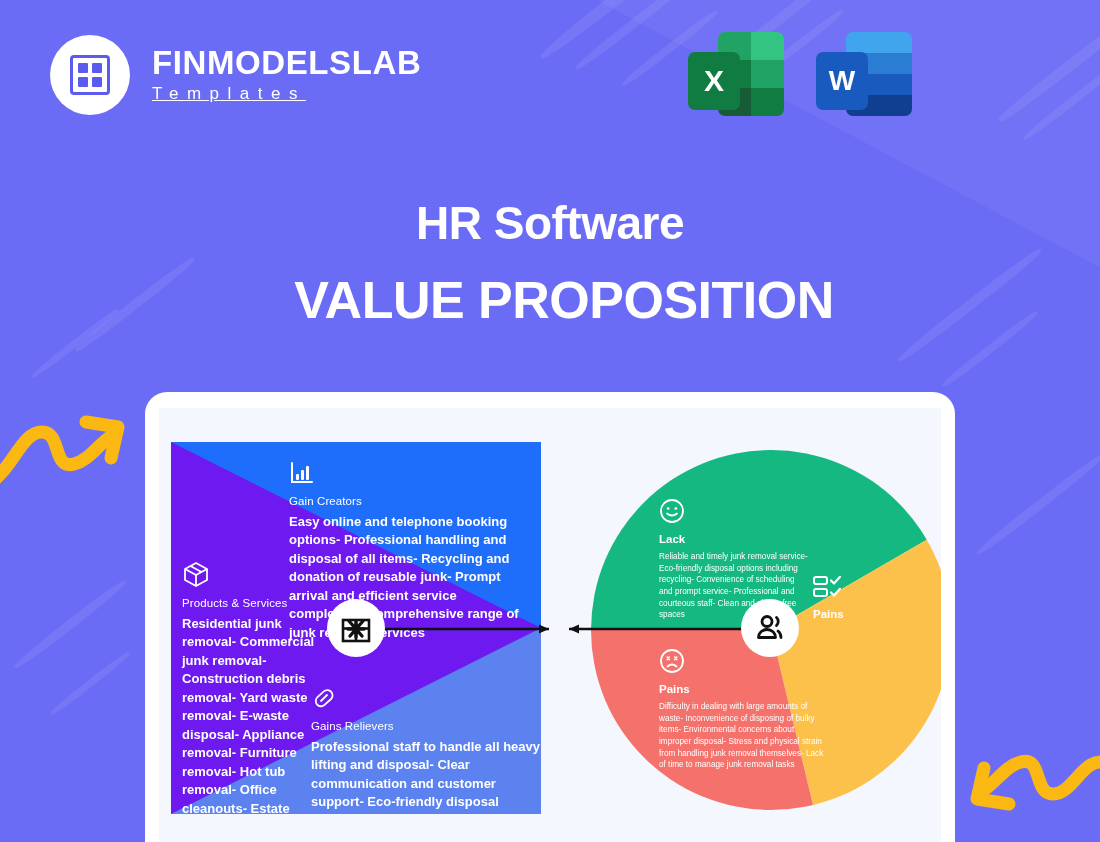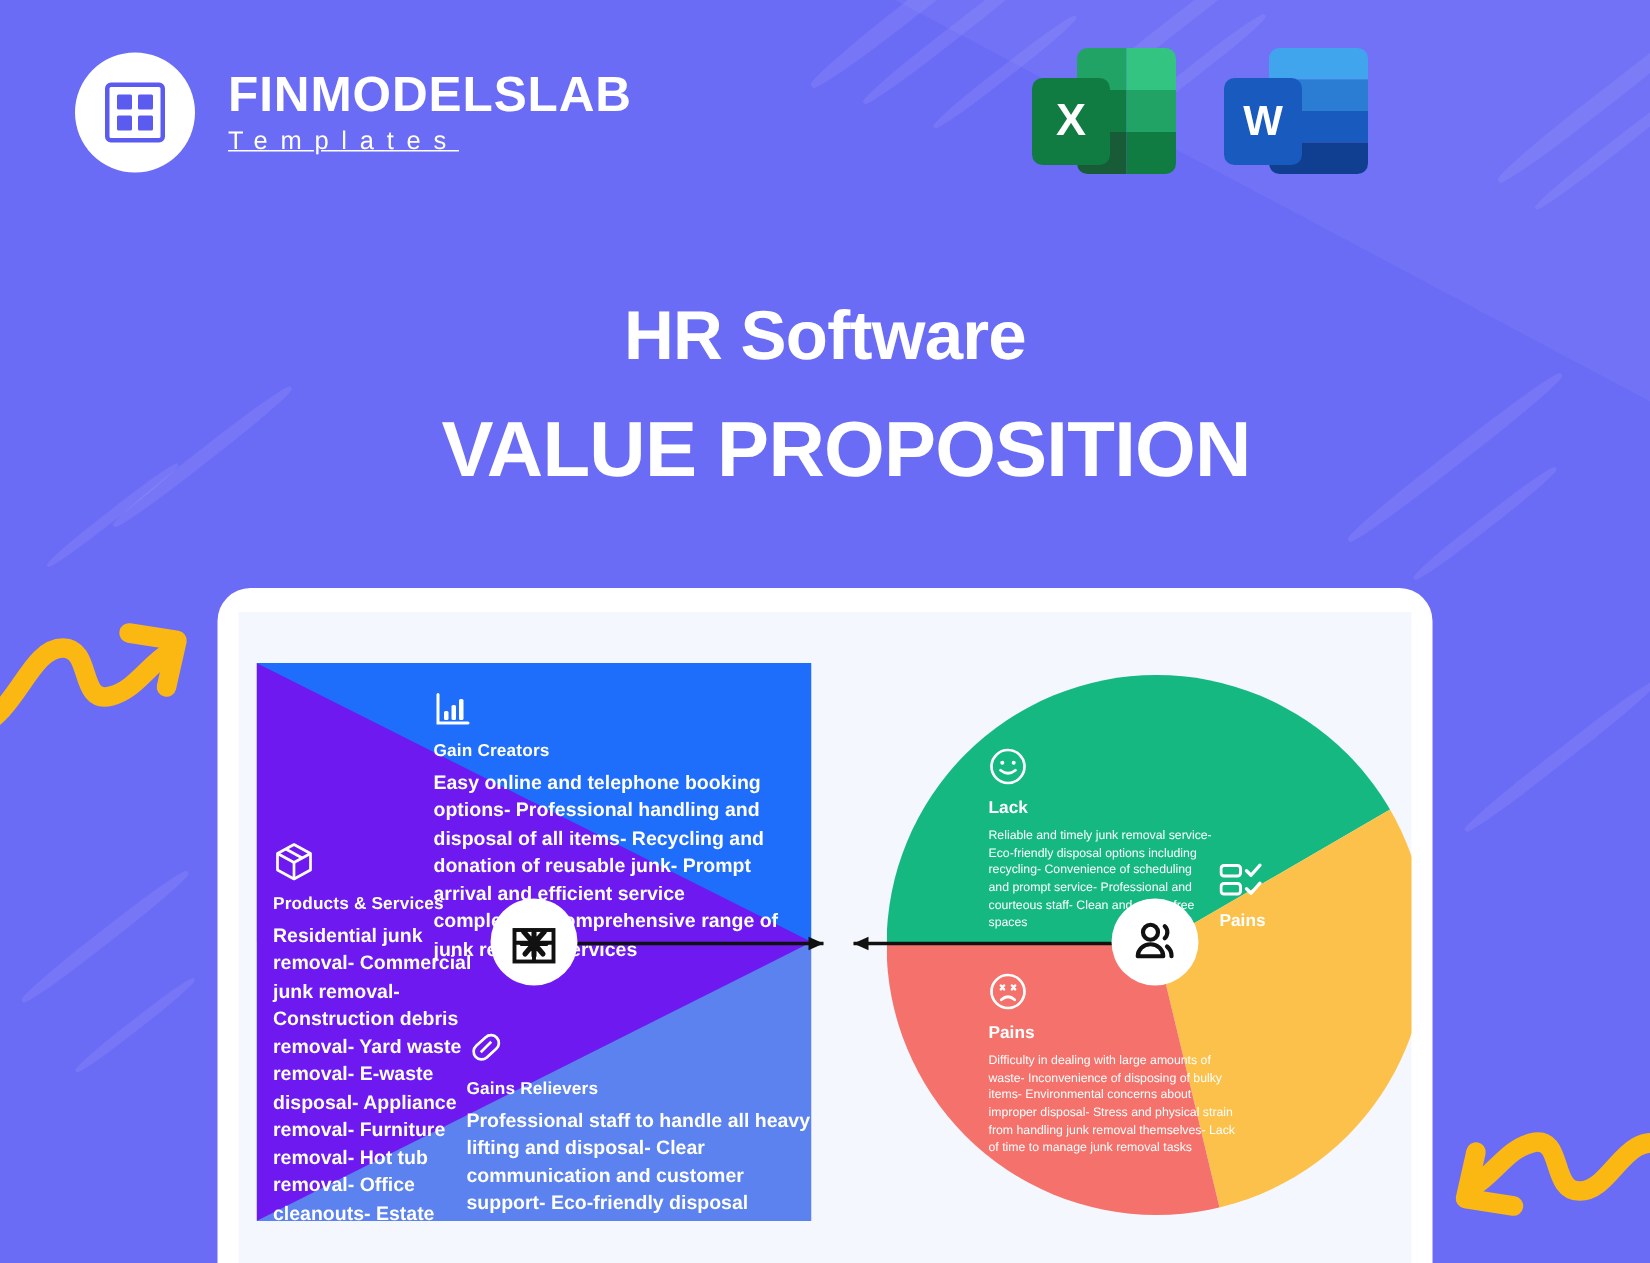--- a/index.html
+++ b/index.html
@@ -163,21 +163,21 @@
     background: #5b82ef;
   }
   .sq-left-tri {
     position: absolute; inset: 0;
     background: #6d19f0;
     clip-path: polygon(0 0, 0 100%, 100% 50%);
   }
 
   .q-block { position: absolute; color: #fff; }
   .q-icon { margin-bottom: 9px; display: block; }
-  .q-title { font-size: 11.5px; font-weight: 700; margin-bottom: 6px; letter-spacing: 0.1px; }
+  .q-title { font-size: 11.5px; font-weight: 400; margin-bottom: 6px; letter-spacing: 0.1px; }
   .q-body { font-size: 13px; line-height: 1.42; font-weight: 700; }
 
   .q-gain-creators { left: 118px; top: 18px; width: 238px; }
   .q-products      { left: 11px;  top: 118px; width: 150px; }
   .q-pain-reliev   { left: 140px; top: 243px; width: 230px; }
 
   
   .vp-circle {
     position: absolute; left: 420px; top: 8px;
     width: 360px; height: 360px;

